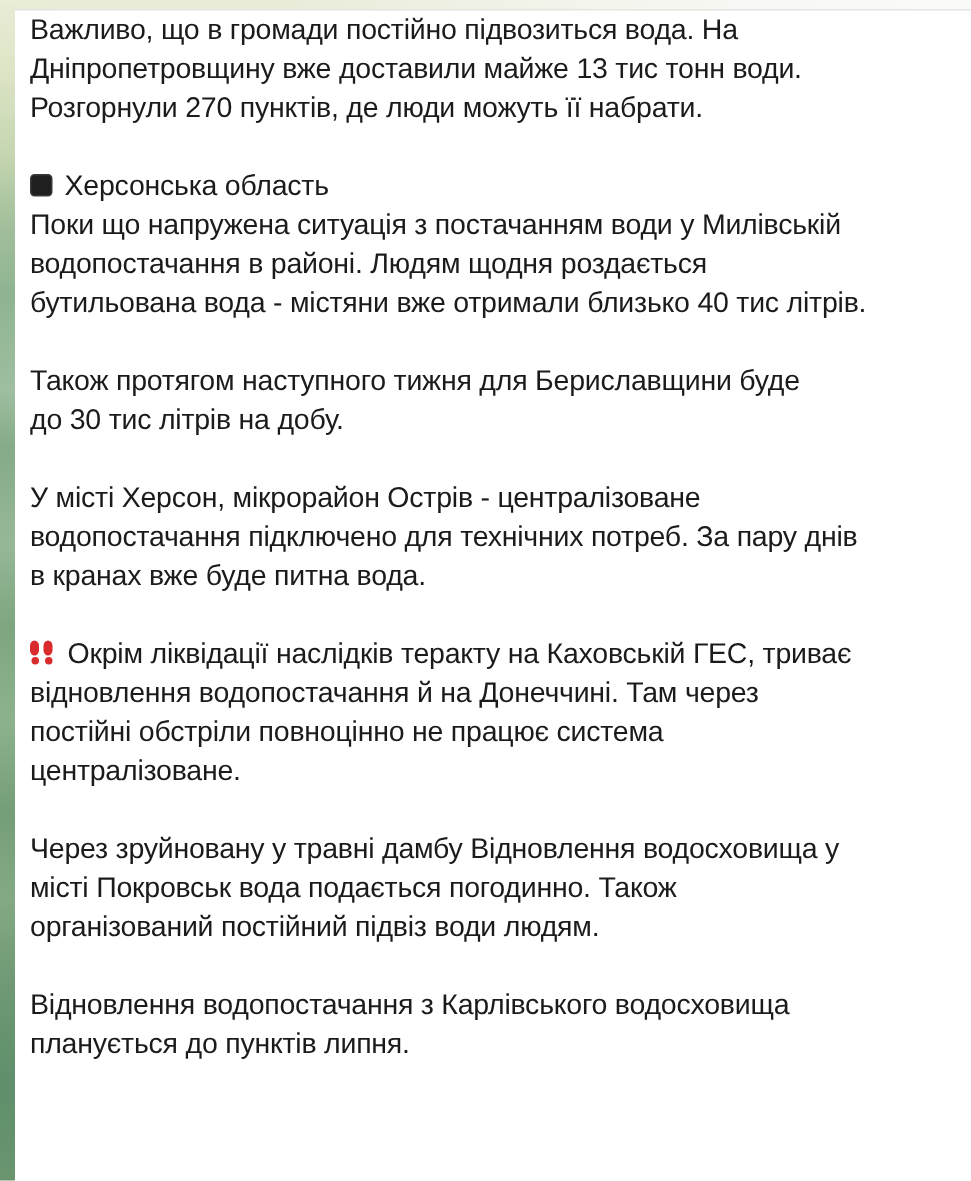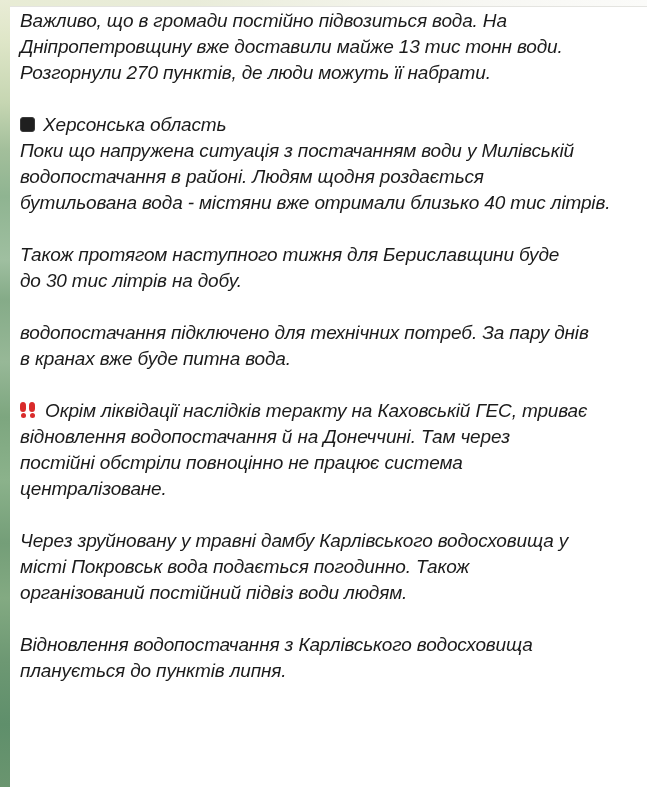--- a/index.html
+++ b/index.html
@@ -39,21 +39,20 @@
     left: 20px;
     right: 6px;
     color: #1b1b1b;
     font-size: 19px;
     line-height: 26px;
     letter-spacing: -0.15px;
     z-index: 3;
   }
   .paragraph {
     margin: 0 0 26px 0;
-    font-style: italic;
   }
   .line {
     white-space: nowrap;
   }
   .black-square-icon {
     display: inline-block;
     width: 15px;
     height: 15px;
     background: #1f1f1f;
     border: 1px solid #3a3a3a;
@@ -110,31 +109,32 @@
       <div class="line"><span class="black-square-icon"></span><span>Херсонська область</span></div>
       <div class="line"><span>Поки що напружена ситуація з постачанням води у Милівській</span></div>
       <div class="line"><span>водопостачання в районі. Людям щодня роздається</span></div>
       <div class="line"><span>бутильована вода - містяни вже отримали близько 40 тис літрів.</span></div>
     </div>
     <div class="paragraph">
       <div class="line"><span>Також протягом наступного тижня для Бериславщини буде</span></div>
       <div class="line"><span>до 30 тис літрів на добу.</span></div>
     </div>
     <div class="paragraph">
+      <div class="line"><span>У місті Херсон, мікрорайон Острів - централізоване</span></div>
       <div class="line"><span>водопостачання підключено для технічних потреб. За пару днів</span></div>
       <div class="line"><span>в кранах вже буде питна вода.</span></div>
     </div>
     <div class="paragraph">
       <div class="line"><span class="double-exclamation-icon"><i></i><i></i></span><span>Окрім ліквідації наслідків теракту на Каховській ГЕС, триває</span></div>
       <div class="line"><span>відновлення водопостачання й на Донеччині. Там через</span></div>
       <div class="line"><span>постійні обстріли повноцінно не працює система</span></div>
       <div class="line"><span>централізоване.</span></div>
     </div>
     <div class="paragraph">
-      <div class="line"><span>Через зруйновану у травні дамбу Карлівського водосховища у</span></div>
+      <div class="line"><span>Через зруйновану у травні дамбу Відновлення водосховища у</span></div>
       <div class="line"><span>місті Покровськ вода подається погодинно. Також</span></div>
       <div class="line"><span>організований постійний підвіз води людям.</span></div>
     </div>
     <div class="paragraph">
       <div class="line"><span>Відновлення водопостачання з Карлівського водосховища</span></div>
       <div class="line"><span>планується до пунктів липня.</span></div>
     </div>
   </div>
 
 </body></html>

